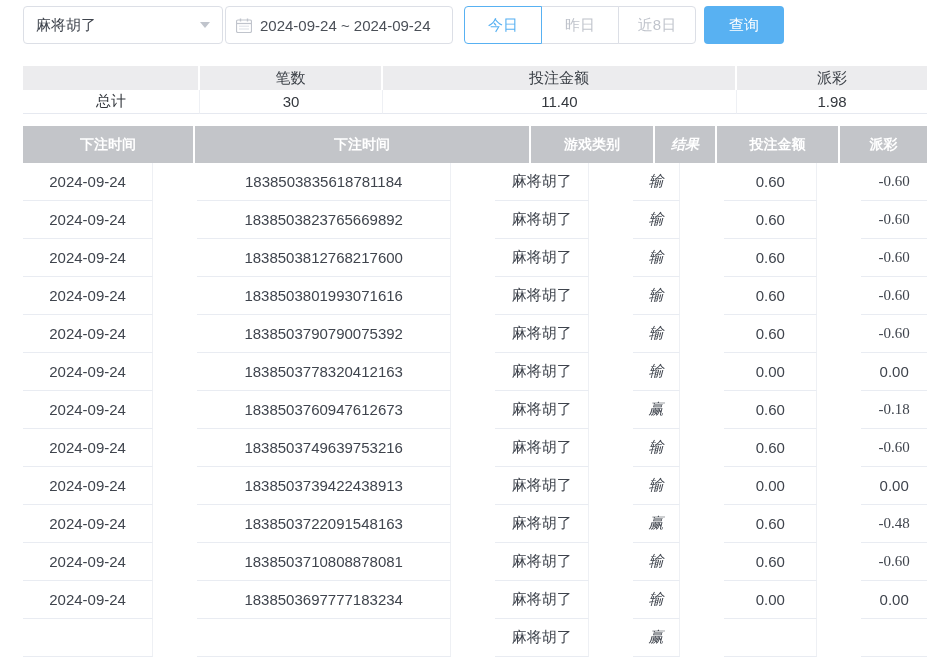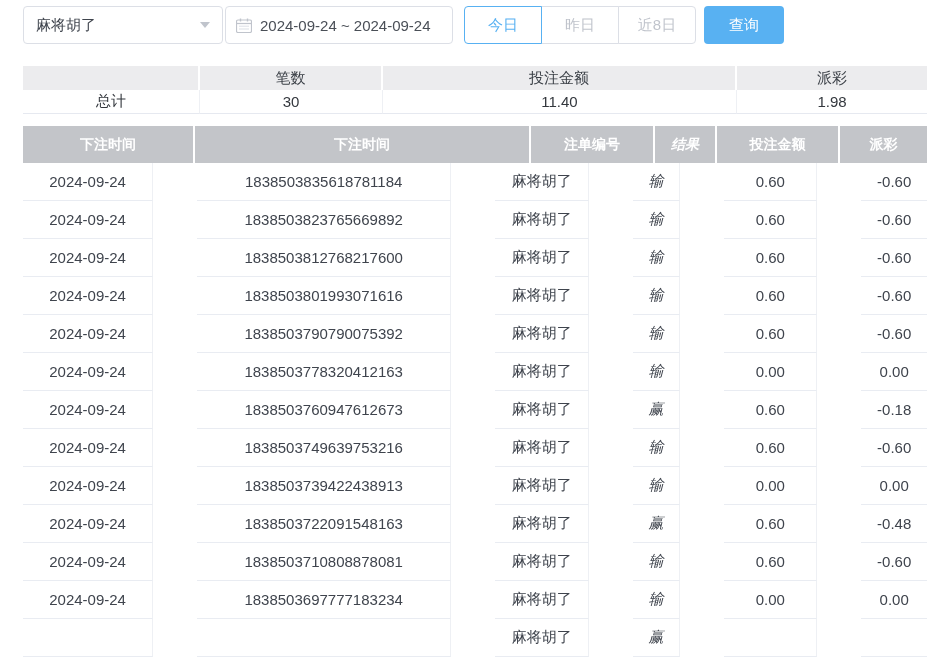--- a/index.html
+++ b/index.html
@@ -47,21 +47,21 @@
   .t-head { display:flex; height:37px; }
   .t-head > div { background:#c3c5c9; color:#fff; font-weight:bold; font-size:14px;
     display:flex; align-items:center; justify-content:center; border-right:2px solid #fff; }
   .t-head > div:last-child { border-right:none; }
   .t-row { display:flex; height:38px;gap:44px; }
   .t-row > div { display:flex; align-items:center; justify-content:center;
     border-right:1px solid #eef0f4; border-bottom:1px solid #e9ecf2; color:#3f444d; }
   .t-row > div:last-child { border-right:none; }
   .tc0 { width:172px; } .tc1 { width:336px; } .tc2 { width:124px; }
   .tc3 { width:62px;font-style:italic; }  .tc4 { width:123px; } .tc5 { width:87px; }
-  .neg { color:#f56060; }
+  .neg { color:#f56060;font-family:Liberation Serif, serif; }
 </style>
 </head>
 <body>
 
 <div class="page">
 
   <div class="filters">
     <div class="select-box">
       <span class="sel-text">麻将胡了</span>
       <span class="caret"></span>
@@ -100,21 +100,21 @@
       <div class="sc1">30</div>
       <div class="sc2">11.40</div>
       <div class="sc3">1.98</div>
     </div>
   </div>
 
   <div class="bet-table">
     <div class="t-head">
       <div class="tc0">下注时间</div>
       <div class="tc1">下注时间</div>
-      <div class="tc2">注单编号</div>
+      <div class="tc2">游戏类别</div>
       <div class="tc3">结果</div>
       <div class="tc4">投注金额</div>
       <div class="tc5">派彩</div>
     </div>
     <div>
 
     <div class="t-row">
         <div class="tc0">2024-09-24</div>
         <div class="tc1">1838503835618781184</div>
         <div class="tc2">麻将胡了</div>

